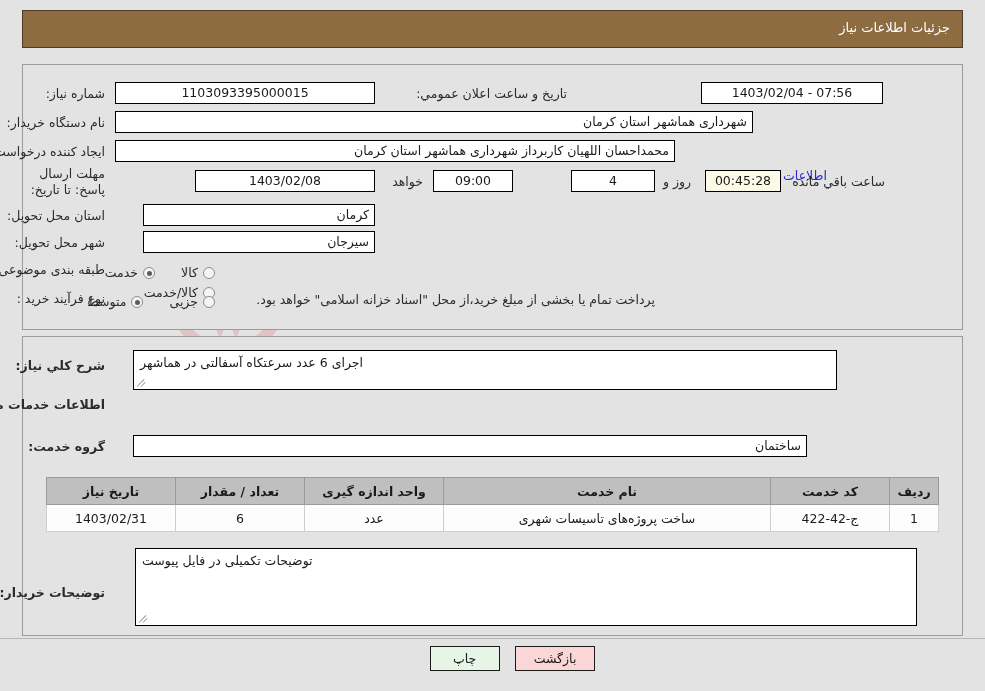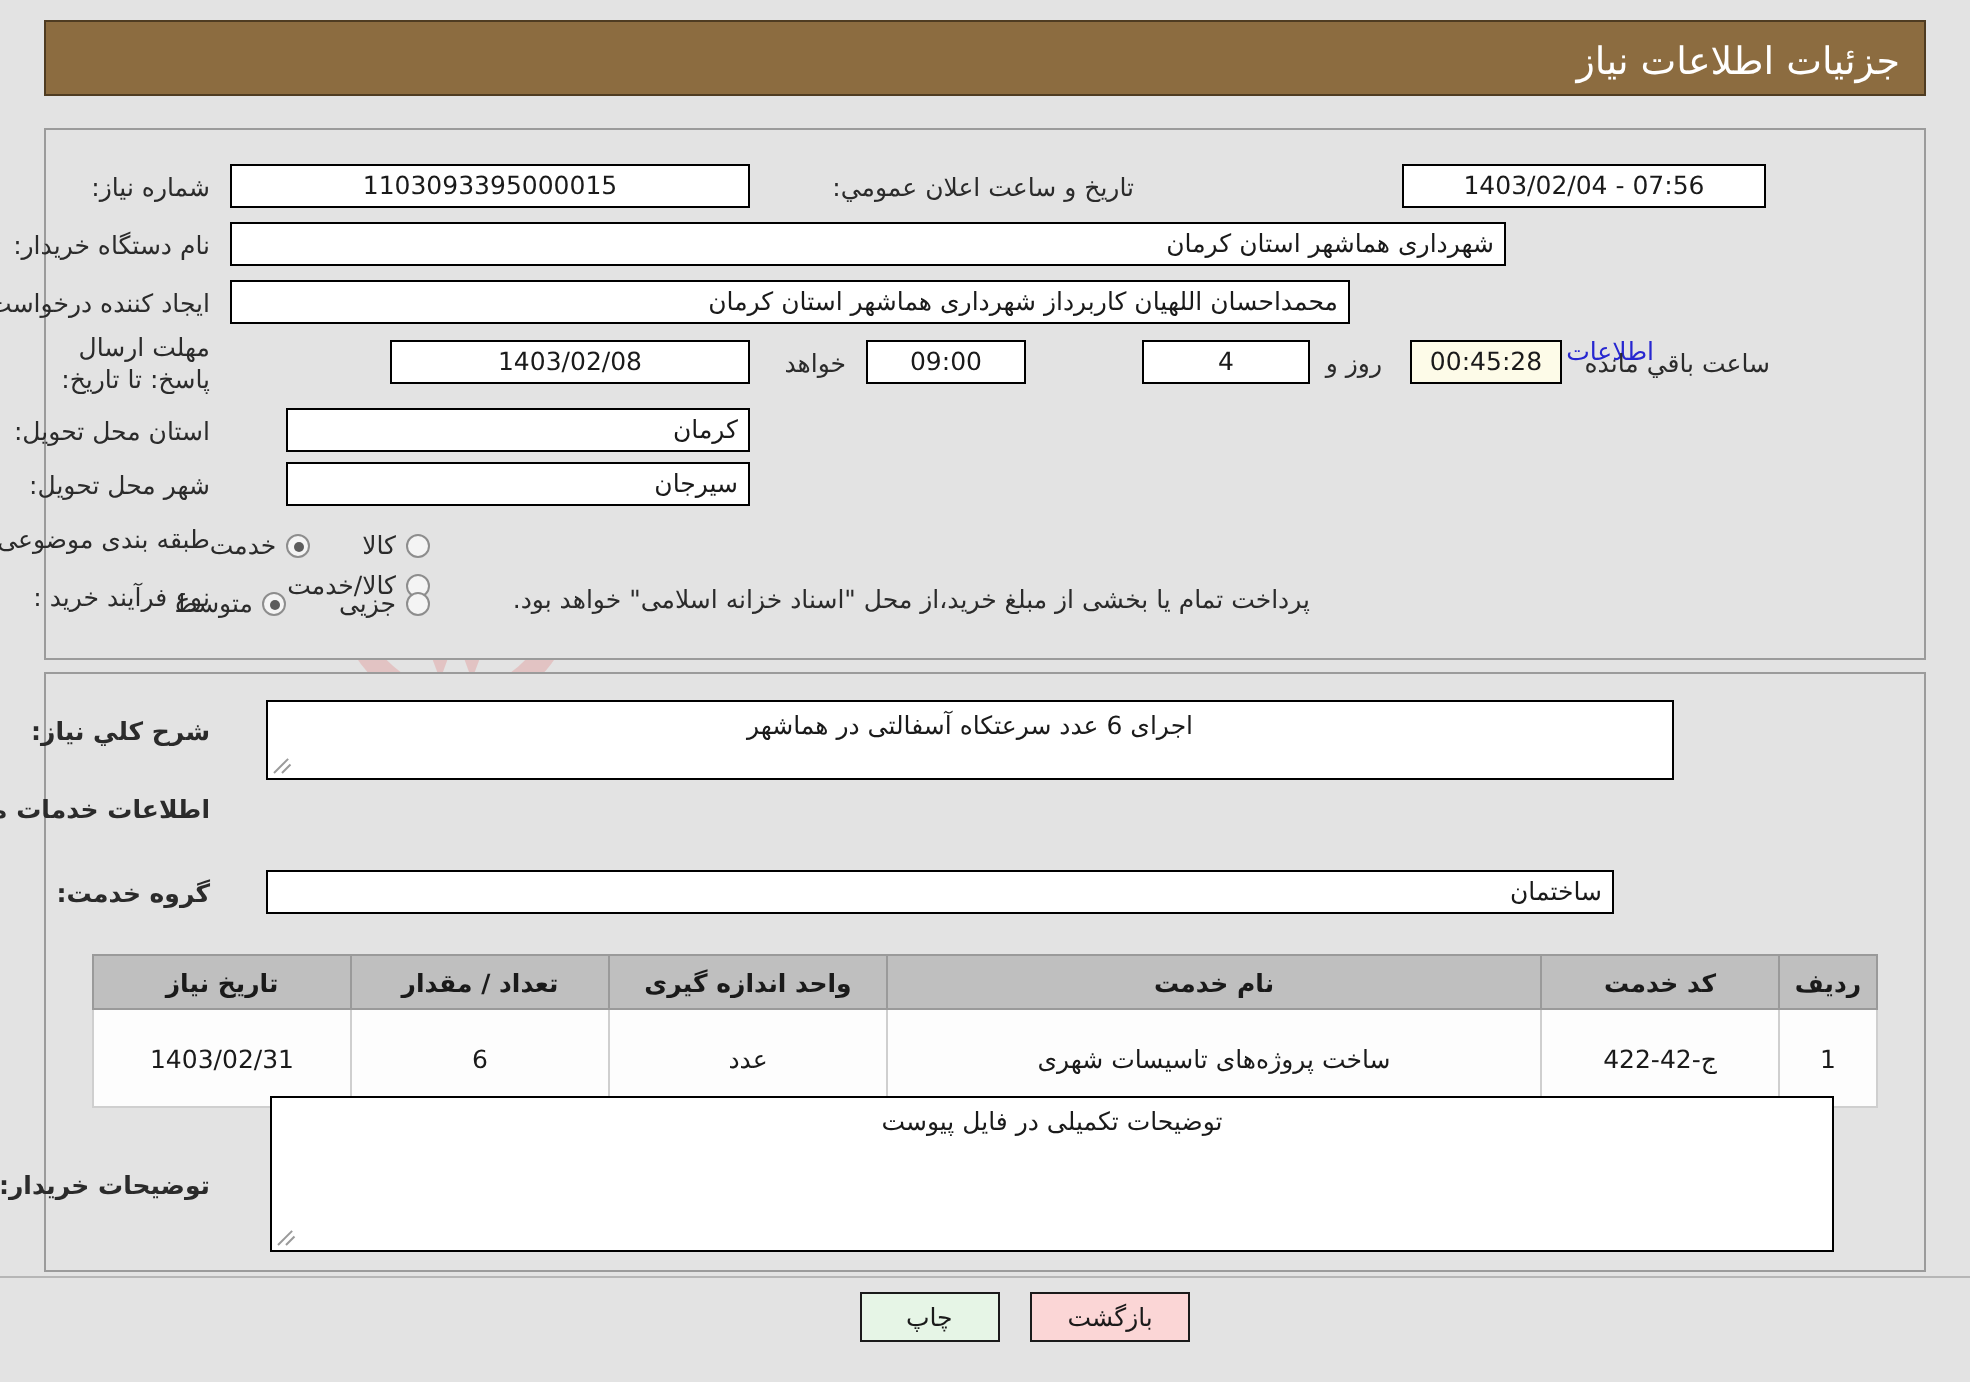--- a/index.html
+++ b/index.html
@@ -62,21 +62,21 @@
     background: #8c6c40;
     border: 1px solid #4f3c22;
     box-sizing: border-box;
     z-index: 10;
   }
   .page-header-title {
     position: absolute;
     right: 12px;
     top: 9px;
     color: #ffffff;
-    font-size: 19px;
+    font-size: 13px;
     white-space: nowrap;
   }
 
   
   .panel {
     position: absolute;
     border: 1px solid #9b9b9b;
     background: #e3e3e3;
     box-sizing: border-box;
     z-index: 10;
@@ -158,21 +158,21 @@
 
   
   .ta {
     position: absolute;
     border: 1px solid #000000;
     background: #ffffff;
     box-sizing: border-box;
     font-size: 12.5px;
     color: #1a1a1a;
     padding: 4px 6px 0 6px;
-    text-align: center;
+    text-align: left;
     overflow: hidden;
     z-index: 12;
   }
   .ta-grip {
     position: absolute;
     left: 2px;
     bottom: 1px;
     width: 12px; height: 12px;
     z-index: 13;
   }
@@ -205,21 +205,21 @@
     height: 26px;
     padding: 0 4px;
     text-align: center;
     white-space: nowrap;
   }
   table.items td {
     background: #fdfdfd;
     border: 1px solid #cfcfcf;
     color: #1a1a1a;
     height: 26px;
-    padding: 11px 4px;
+    padding: 0 4px;
     text-align: center;
     white-space: nowrap;
   }
 
   
   .btnbar {
     position: absolute;
     left: 0;
     top: 646px;
     width: 985px;

